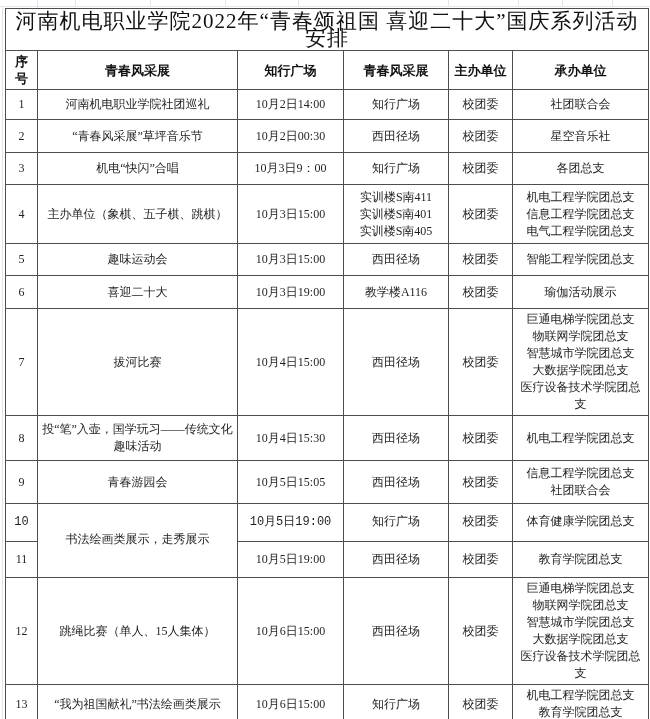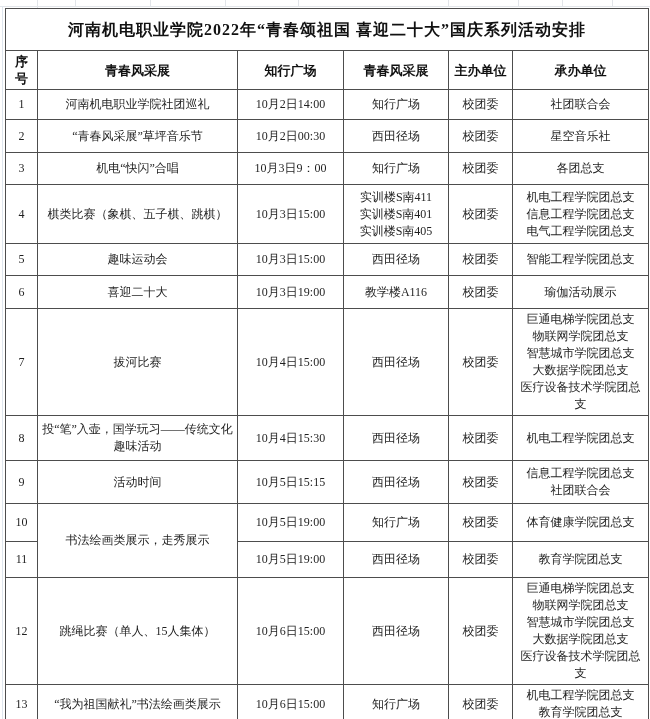--- a/index.html
+++ b/index.html
@@ -22,21 +22,21 @@
     border:1px solid #4d4d4d;
     color:#1f1f1f;
     font-size:12px;line-height:17px;
     text-align:center;vertical-align:middle;
     padding:2px 4px;
     white-space:pre-line;
     overflow:hidden;
     font-weight:normal;
   }
   .sched th.title-cell{
-    font-size:16px;font-weight:bold;height:37px;letter-spacing:1px;color:#111111;
+    font-size:21px;font-weight:normal;height:37px;letter-spacing:1px;color:#111111;
   }
   .sched th.col-head{
     font-size:13px;font-weight:bold;height:33px;color:#111111;
   }
   .sched td{position:relative;}
   
   .sel-bar{
     position:absolute;left:-5px;top:-1px;bottom:-1px;width:5px;
     pointer-events:none;
   }
@@ -102,21 +102,21 @@
       <tr style="height: 32px;">
         <td>3</td>
         <td>机电“快闪”合唱</td>
         <td>10月3日9：00</td>
         <td>知行广场</td>
         <td>校团委</td>
         <td>各团总支</td>
       </tr>
       <tr style="height: 59px;">
         <td>4</td>
-        <td>棋类比赛（象棋、五子棋、跳棋）</td>
+        <td>主办单位（象棋、五子棋、跳棋）</td>
         <td>10月3日15:00</td>
         <td>实训楼S南411
 实训楼S南401
 实训楼S南405</td>
         <td>校团委</td>
         <td>机电工程学院团总支
 信息工程学院团总支
 电气工程学院团总支</td>
       </tr>
       <tr style="height: 32px;">
@@ -150,28 +150,28 @@
       <tr style="height: 45px;">
         <td>8</td>
         <td>投“笔”入壶，国学玩习——传统文化趣味活动</td>
         <td>10月4日15:30</td>
         <td>西田径场</td>
         <td>校团委</td>
         <td>机电工程学院团总支</td>
       </tr>
       <tr style="height: 43px;">
         <td>9</td>
-        <td>活动时间</td>
-        <td>10月5日15:15</td>
+        <td>青春游园会</td>
+        <td>10月5日15:05</td>
         <td>西田径场</td>
         <td>校团委</td>
         <td>信息工程学院团总支
 社团联合会</td>
       </tr>
-      <tr style="height: 38px;">
+      <tr style="height: 38px; font-family: Liberation Mono, monospace;">
         <td>10</td>
         <td rowspan="2">书法绘画类展示，走秀展示</td>
         <td>10月5日19:00</td>
         <td>知行广场</td>
         <td>校团委</td>
         <td>体育健康学院团总支</td>
       </tr>
       <tr style="height: 36px;">
         <td>11</td>
         <td>10月5日19:00</td>

